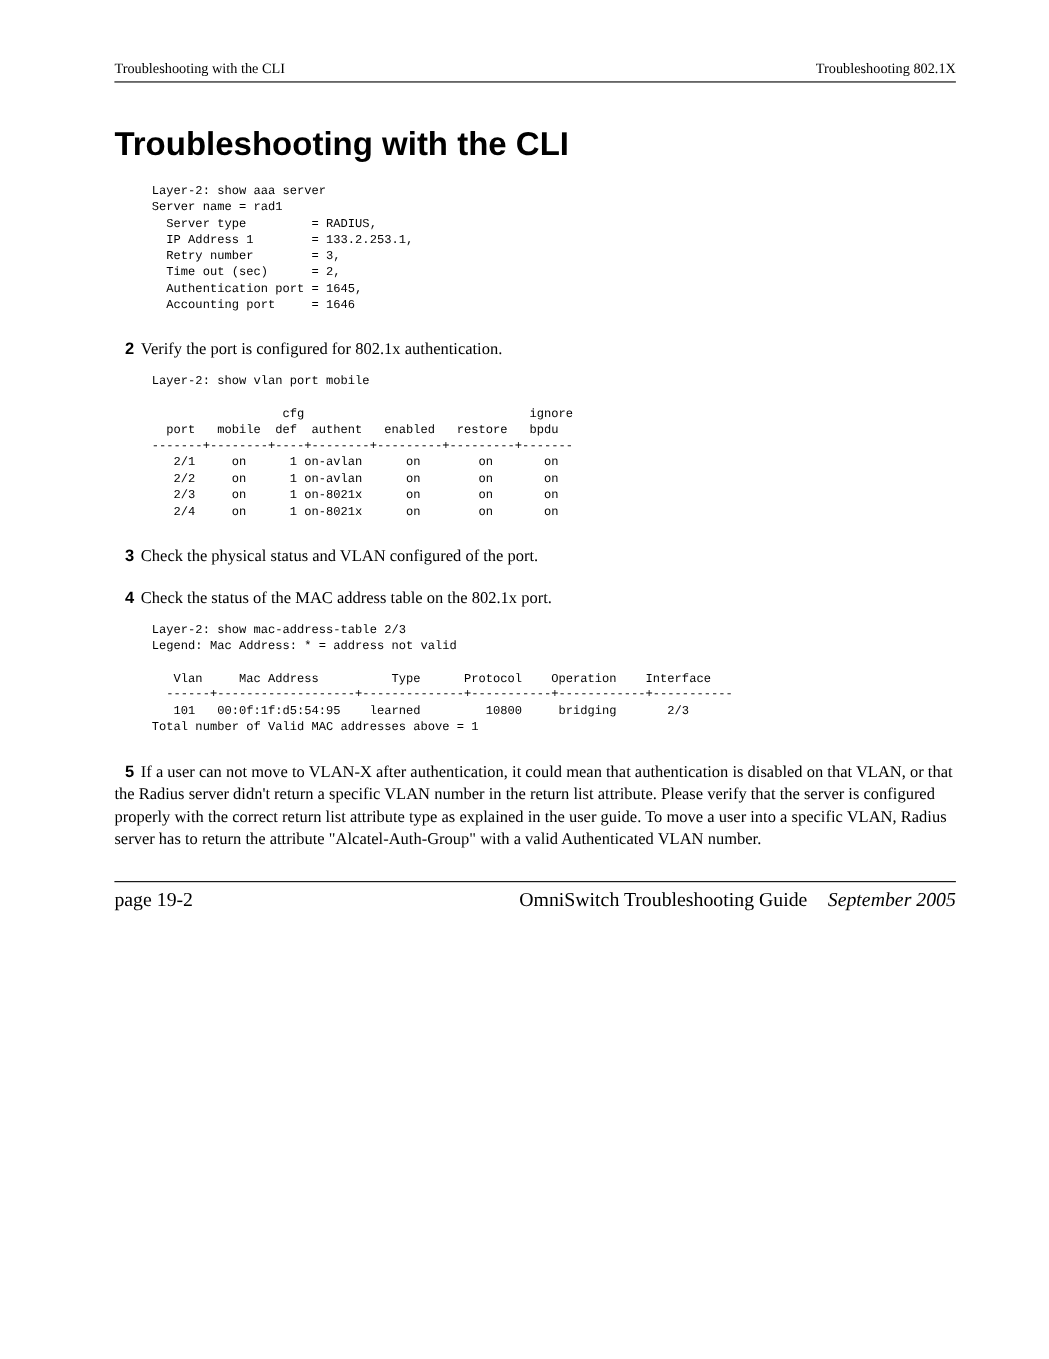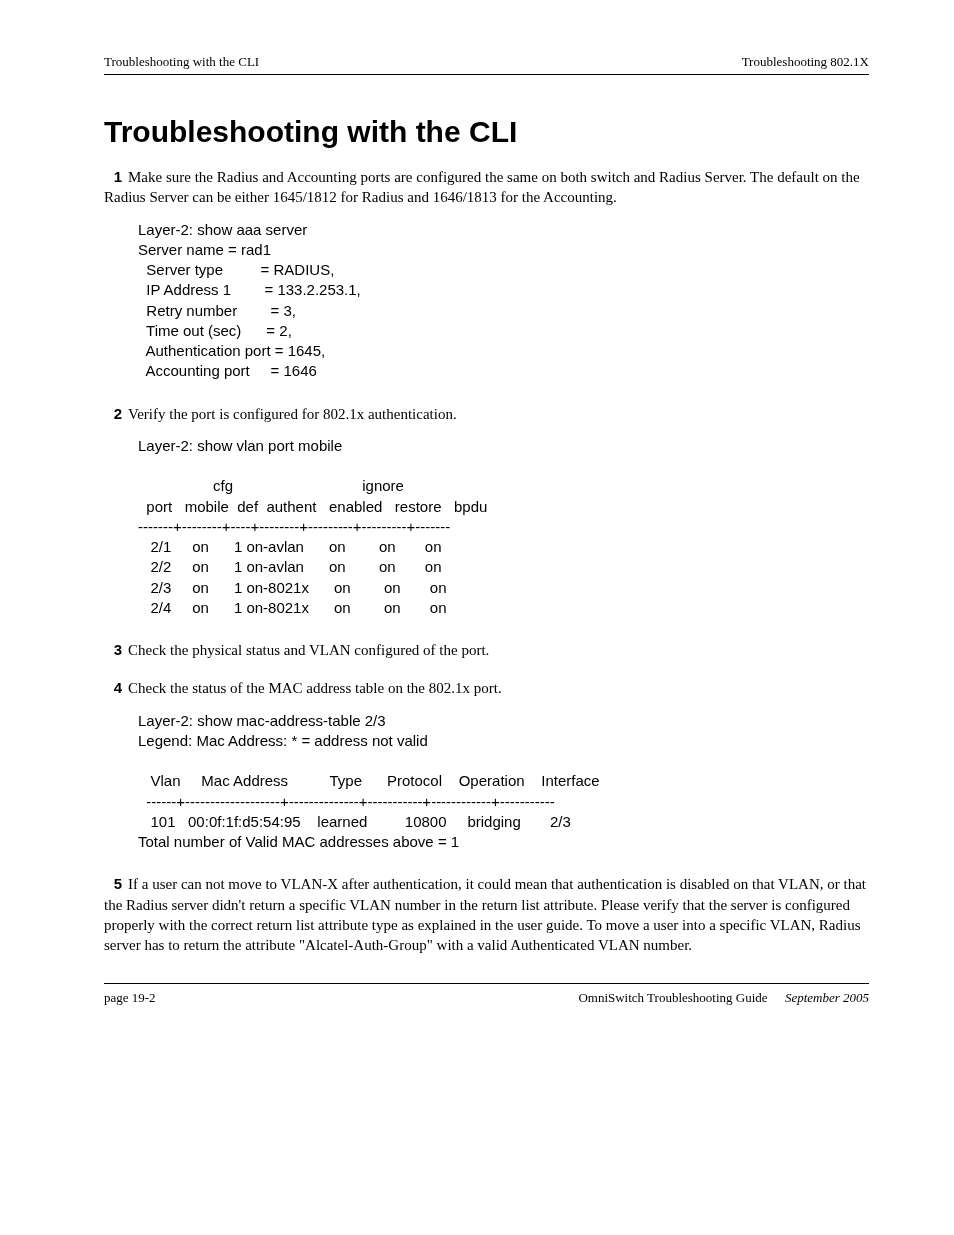--- a/index.html
+++ b/index.html
@@ -38,30 +38,30 @@
   .step-num {
     font-family: "Trebuchet MS", Arial, sans-serif;
     font-weight: 700;
     font-size: 15px;
     display: inline-block;
     width: 18px;
     text-align: right;
     margin-right: 6px;
   }
   pre.code {
-    font-family: Liberation Sans, sans-serif;
-    font-size: 15px;
+    font-family: Liberation Mono, monospace;
+    font-size: 11px;
     line-height: 1.35;
     white-space: pre;
     margin: 12px 0 22px 34px;
   }
   .bottom-footer {
     display: flex;
     justify-content: space-between;
-    font-size: 13px;
+    font-size: 18px;
     border-top: 1px solid #000;
     padding-top: 6px;
     margin-top: 28px;
   }
   .footer-right {
     text-align: right;
   }
   .footer-right .guide {
     font-style: normal;
   }
@@ -78,21 +78,20 @@
 
   <div class="top-header">
     <span>Troubleshooting with the CLI</span>
     <span>Troubleshooting 802.1X</span>
   </div>
 
   <h1 class="title">Troubleshooting with the CLI</h1>
 
   <div id="steps">
       <div class="step-block">
-        <div class="step-text"><span class="step-num">1</span><span>Make sure the Radius and Accounting ports are configured the same on both switch and Radius Server. The default on the Radius Server can be either 1645/1812 for Radius and 1646/1813 for the Accounting.</span></div>
         <pre class="code">Layer-2: show aaa server
 Server name = rad1
   Server type         = RADIUS,
   IP Address 1        = 133.2.253.1,
   Retry number        = 3,
   Time out (sec)      = 2,
   Authentication port = 1645,
   Accounting port     = 1646</pre>
       </div>
       <div class="step-block">

